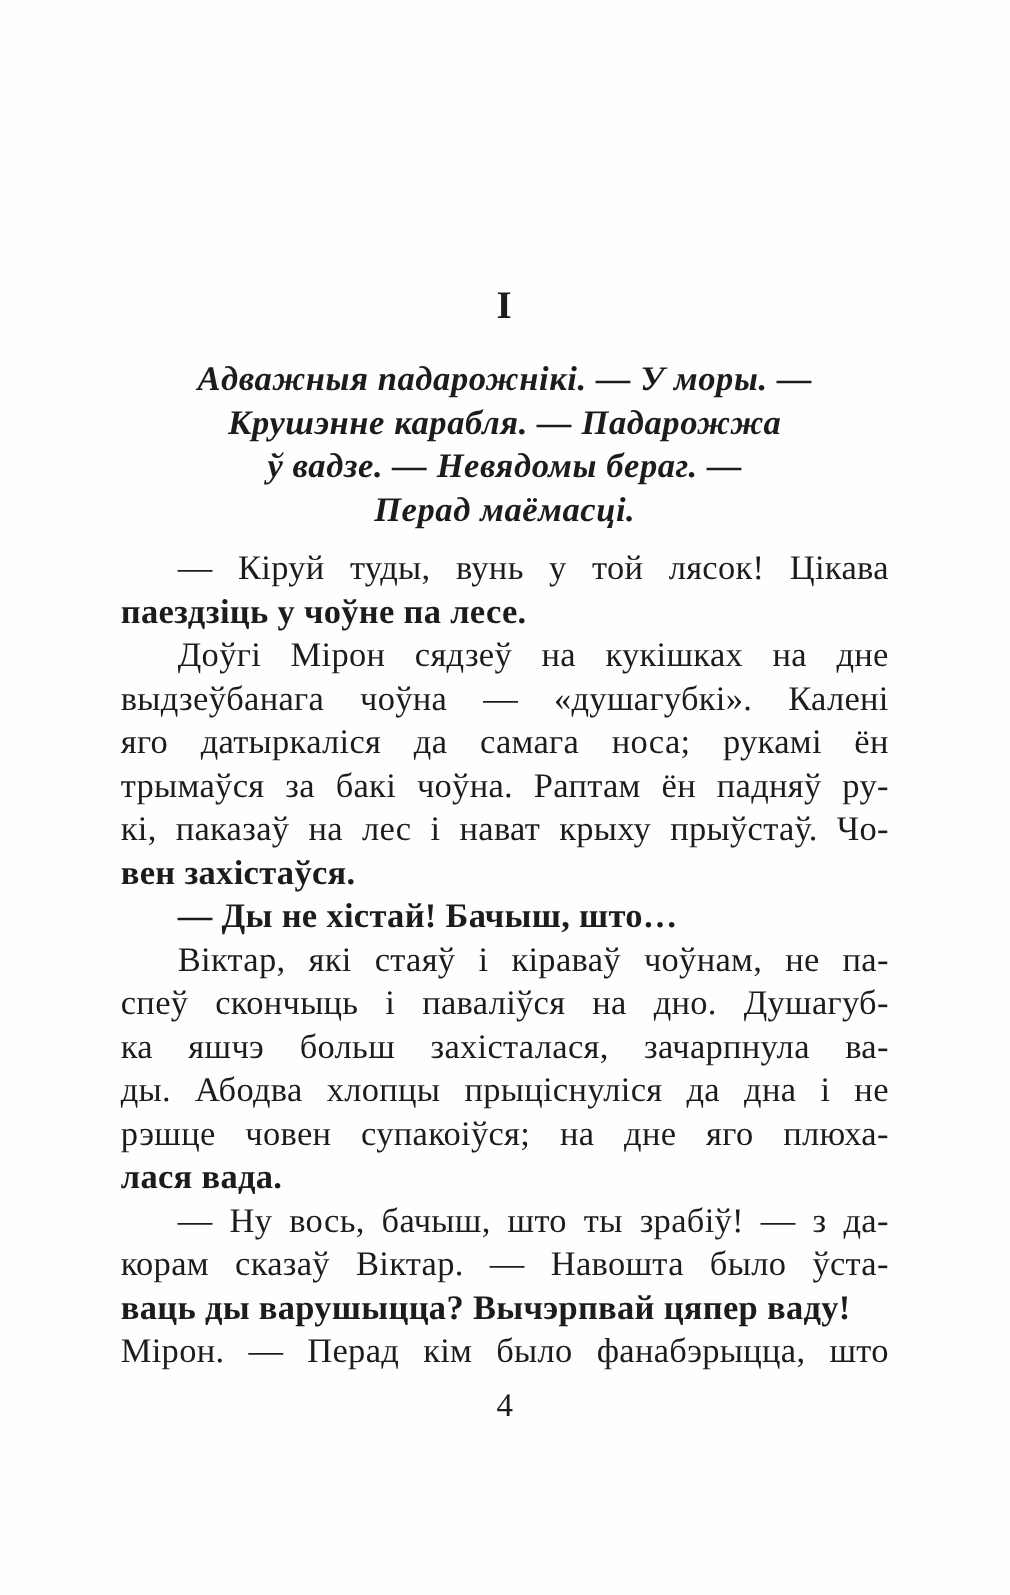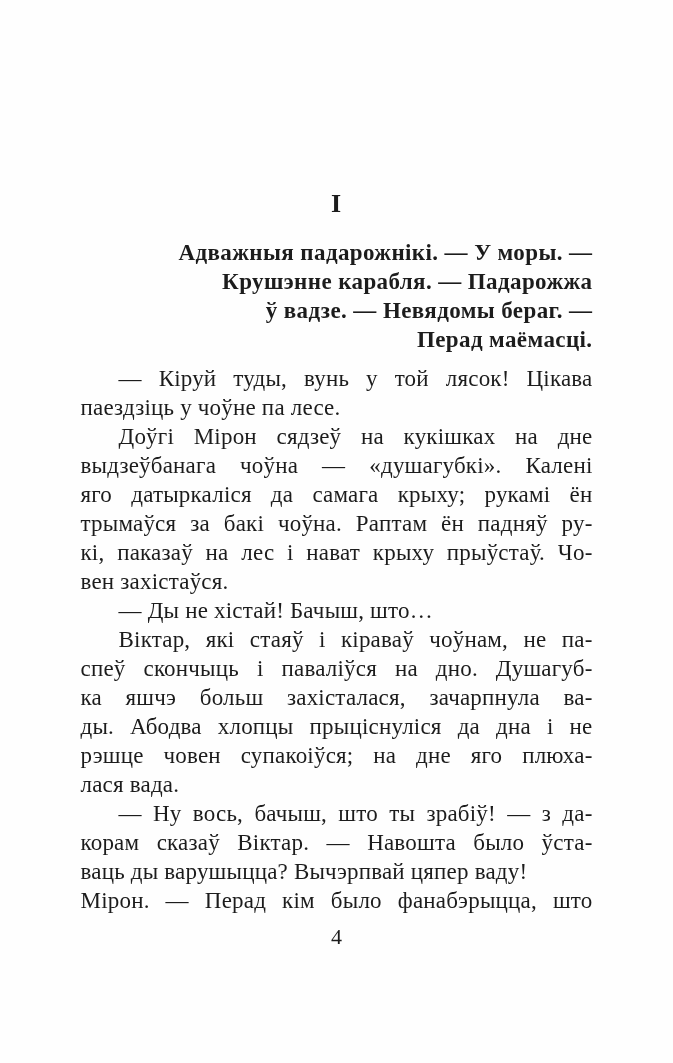--- a/index.html
+++ b/index.html
@@ -27,41 +27,43 @@
   }
   .chapter-number {
     text-align: center;
     font-weight: bold;
     font-size: 26px;
     line-height: 28px;
     letter-spacing: 1px;
   }
   .subtitle {
     margin-top: 20px;
-    text-align: right;
+    text-align: center;
     font-weight: bold;
+    font-style: italic;
     font-size: 23px;
     line-height: 29px;
   }
   .subtitle .text-line {
     letter-spacing: 0.4px;
   }
   .body-text {
     margin-top: 10px;
     font-size: 23px;
     line-height: 29px;
   }
   .body-text .text-line {
     text-align: justify;
     text-align-last: justify;
     letter-spacing: 0.2px;
     white-space: normal;
   }
   .body-text .text-line.last {
     text-align-last: left;
+    font-weight: bold;
   }
   .body-text .text-line.indent {
     text-indent: 38px;
   }
   .page-footer {
     margin-top: 9px;
     text-align: center;
     font-size: 22px;
     line-height: 26px;
   }
@@ -79,21 +81,21 @@
         <div class="text-line">Крушэнне карабля. — Падарожжа</div>
         <div class="text-line">ў вадзе. — Невядомы бераг. —</div>
         <div class="text-line">Перад маёмасці.</div>
     </div>
 
     <div class="body-text">
       <div class="text-line indent">— Кіруй туды, вунь у той лясок! Цікава</div>
         <div class="text-line last">паездзіць у чоўне па лесе.</div>
         <div class="text-line indent">Доўгі Мірон сядзеў на кукішках на дне</div>
         <div class="text-line">выдзеўбанага чоўна — «душагубкі». Калені</div>
-        <div class="text-line">яго датыркаліся да самага крыху; рукамі ён</div>
+        <div class="text-line">яго датыркаліся да самага носа; рукамі ён</div>
         <div class="text-line">трымаўся за бакі чоўна. Раптам ён падняў ру-</div>
         <div class="text-line">кі, паказаў на лес і нават крыху прыўстаў. Чо-</div>
         <div class="text-line last">вен захістаўся.</div>
         <div class="text-line indent last">— Ды не хістай! Бачыш, што…</div>
         <div class="text-line indent">Віктар, які стаяў і кіраваў чоўнам, не па-</div>
         <div class="text-line">спеў скончыць і паваліўся на дно. Душагуб-</div>
         <div class="text-line">ка яшчэ больш захісталася, зачарпнула ва-</div>
         <div class="text-line">ды. Абодва хлопцы прыціснуліся да дна і не</div>
         <div class="text-line">рэшце човен супакоіўся; на дне яго плюха-</div>
         <div class="text-line last">лася вада.</div>

